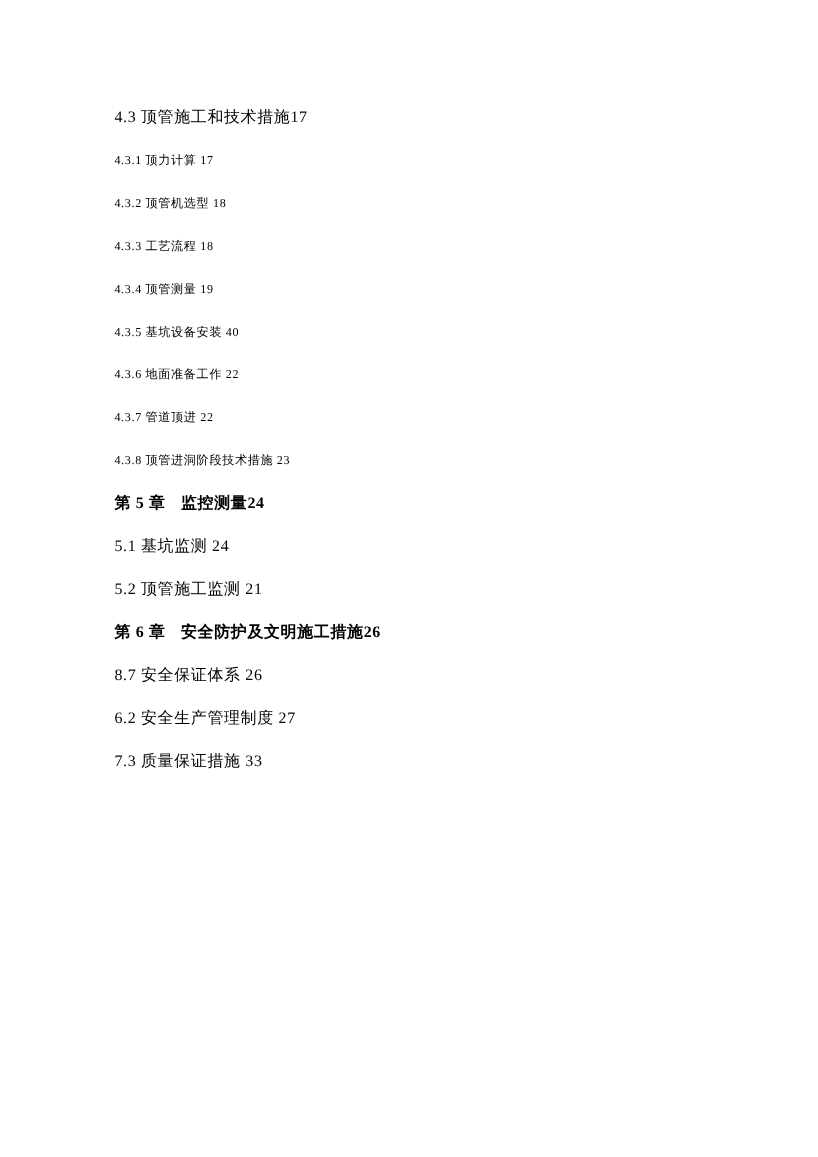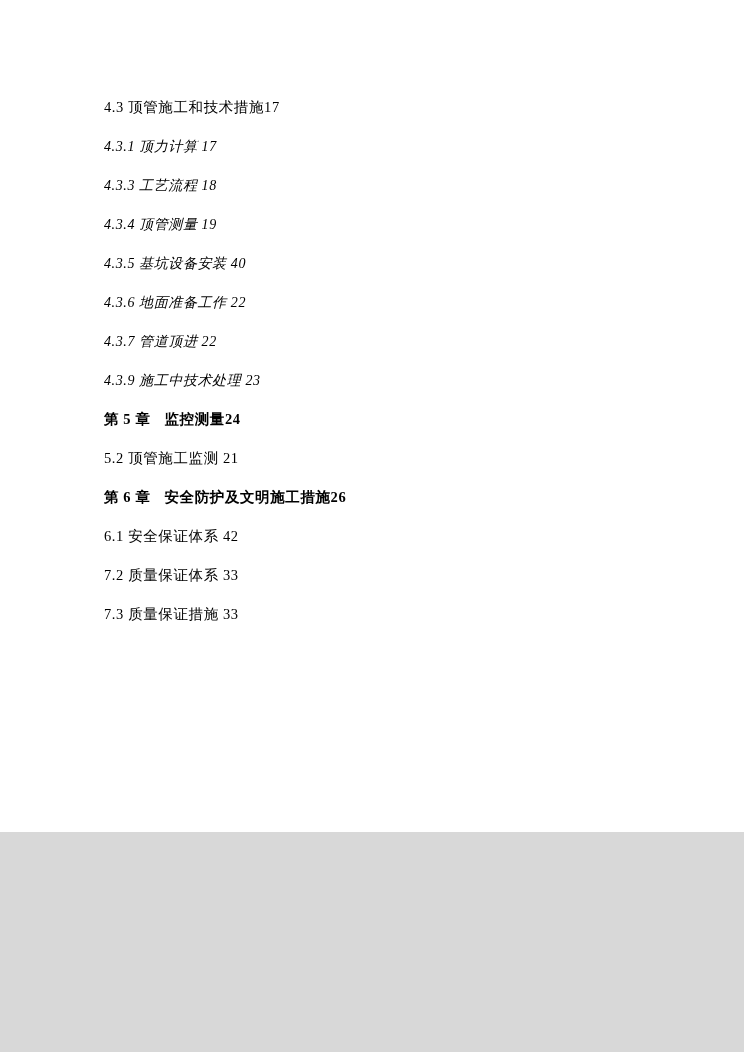--- a/index.html
+++ b/index.html
@@ -6,21 +6,21 @@
     margin: 0;
     padding: 0;
     background: #d8d8d8;
   }
   body {
     font-family: "Liberation Serif", "DejaVu Serif", serif;
   }
   .page {
     position: relative;
     width: 744px;
-    height: 832px;
+    height: 1052px;
     background: #ffffff;
     margin: 0 auto;
     overflow: hidden;
     box-sizing: border-box;
   }
   .content {
     position: absolute;
     left: 104px;
     top: 88px;
     width: 540px;
@@ -37,22 +37,21 @@
     font-size: 14.5px;
     font-weight: normal;
     font-style: normal;
     letter-spacing: 0.6px;
     height: 39px;
     display: flex;
     align-items: center;
   }
   
   .lvl3 {
-    font-size: 14px;
-    font-style: italic;
+    font-size: 11px;
     letter-spacing: 0.6px;
     height: 39px;
     display: flex;
     align-items: center;
     text-align: right;
   }
   
   .lvl1 {
     font-size: 14.5px;
     font-weight: bold;
@@ -72,57 +71,63 @@
 <div class="page">
   <div class="content">
 
     <div class="toc-entry lvl2">
         <span>4.3 顶管施工和技术措施17</span>
       </div>
     <div class="toc-entry lvl3">
         <span>4.3.1 顶力计算 17</span>
       </div>
     <div class="toc-entry lvl3">
+        <span>4.3.2 顶管机选型 18</span>
+      </div>
+    <div class="toc-entry lvl3">
         <span>4.3.3 工艺流程 18</span>
       </div>
     <div class="toc-entry lvl3">
         <span>4.3.4 顶管测量 19</span>
       </div>
     <div class="toc-entry lvl3">
         <span>4.3.5 基坑设备安装 40</span>
       </div>
     <div class="toc-entry lvl3">
         <span>4.3.6 地面准备工作 22</span>
       </div>
     <div class="toc-entry lvl3">
         <span>4.3.7 管道顶进 22</span>
       </div>
     <div class="toc-entry lvl3">
-        <span>4.3.9 施工中技术处理 23</span>
+        <span>4.3.8 顶管进洞阶段技术措施 23</span>
       </div>
 
     <div class="toc-entry lvl1">
         <span>第 5 章</span>
         <span class="gap"></span>
         <span>监控测量24</span>
+      </div>
+    <div class="toc-entry lvl2">
+        <span>5.1 基坑监测 24</span>
       </div>
     <div class="toc-entry lvl2">
         <span>5.2 顶管施工监测 21</span>
       </div>
 
     <div class="toc-entry lvl1">
         <span>第 6 章</span>
         <span class="gap"></span>
         <span>安全防护及文明施工措施26</span>
       </div>
     <div class="toc-entry lvl2">
-        <span>6.1 安全保证体系 42</span>
+        <span>8.7 安全保证体系 26</span>
+      </div>
+    <div class="toc-entry lvl2">
+        <span>6.2 安全生产管理制度 27</span>
       </div>
 
-    <div class="toc-entry lvl2">
-        <span>7.2 质量保证体系 33</span>
-      </div>
     <div class="toc-entry lvl2">
         <span>7.3 质量保证措施 33</span>
       </div>
 
   </div>
 </div>
 
 </body></html>

